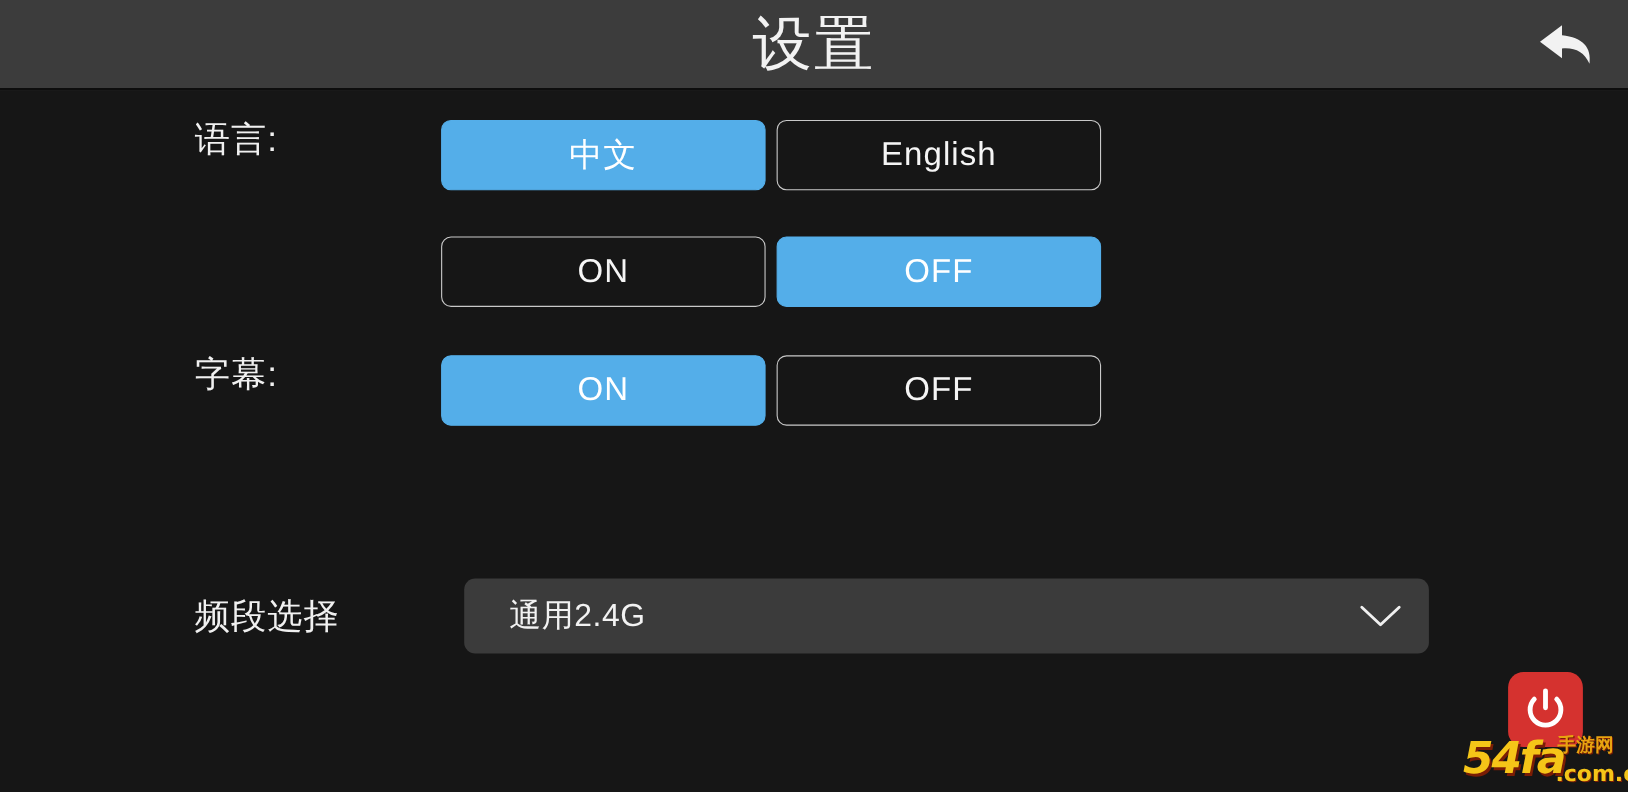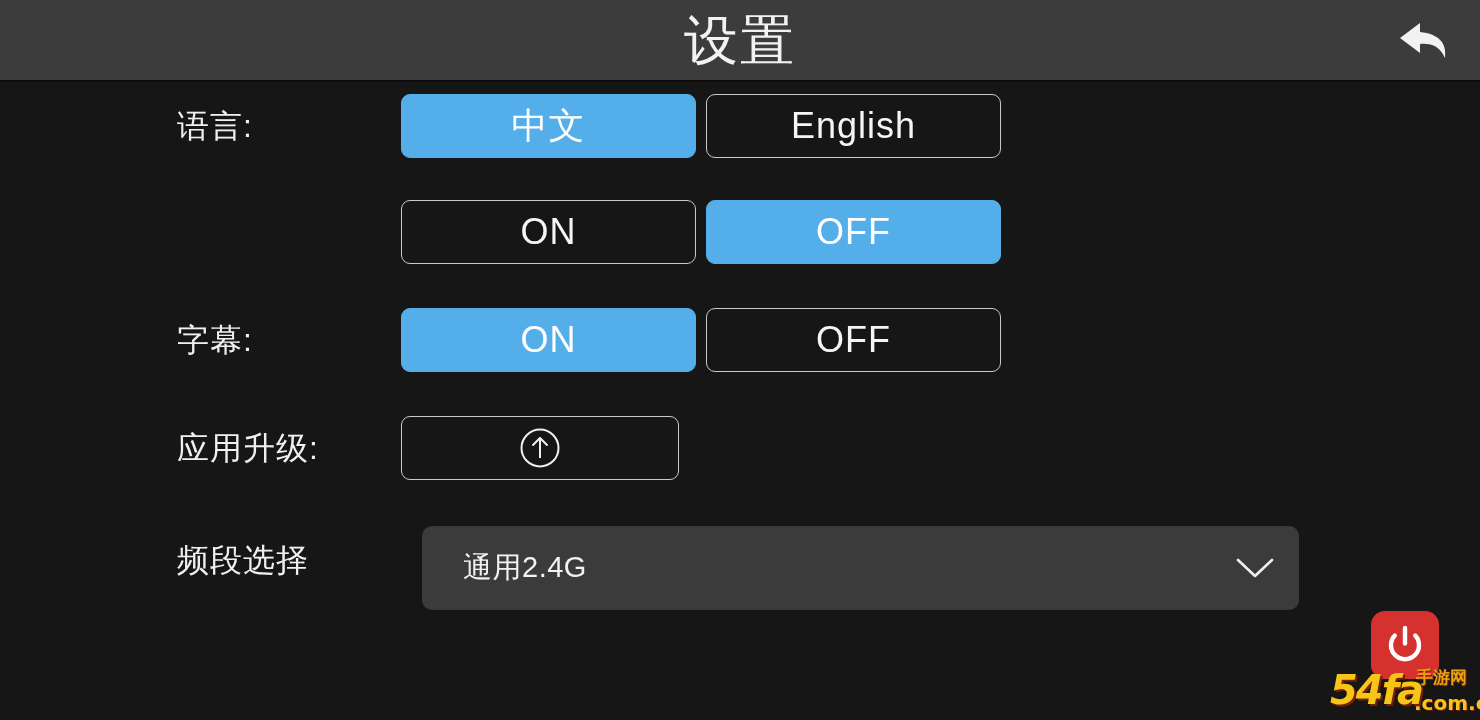--- a/index.html
+++ b/index.html
@@ -74,29 +74,29 @@
     top: 0;
     height: 70px;
     line-height: 70px;
     color: #f0f0f0;
     font-size: 32px;
     letter-spacing: 1px;
     white-space: nowrap;
   }
   .opt-btn {
     position: absolute;
-    top: 3px;
+    top: 18px;
     width: 295px;
     height: 64px;
     border-radius: 9px;
     box-sizing: border-box;
     display: flex;
     align-items: center;
     justify-content: center;
-    font-size: 36px;
+    font-size: 30px;
     letter-spacing: 1px;
     cursor: pointer;
     user-select: none;
   }
   .opt-btn.slot-a { left: 401px; }
   .opt-btn.slot-b { left: 706px; }
   .opt-btn.selected {
     background: #54aee9;
     border: 1px solid #54aee9;
     color: #ffffff;
@@ -131,21 +131,21 @@
     cursor: pointer;
   }
   .upgrade-btn svg { display: block; }
 
   
   .dropdown {
     position: absolute;
     left: 422px;
     top: 1px;
     width: 877px;
-    height: 84px;
+    height: 68px;
     background: #3b3b3b;
     border-radius: 10px;
     box-sizing: border-box;
     display: flex;
     align-items: center;
     cursor: pointer;
   }
   .dropdown-value {
     position: absolute;
     left: 41px;
@@ -254,32 +254,20 @@
     <div class="opt-btn slot-a unselected">ON</div>
     <div class="opt-btn slot-b selected">OFF</div>
   </div>
 
   <div class="row" id="row-subtitle">
     <div class="row-label">字幕:</div>
     <div class="opt-btn slot-a selected">ON</div>
     <div class="opt-btn slot-b unselected">OFF</div>
   </div>
 
-  <div class="row" id="row-upgrade">
-    <div class="row-label">应用升级:</div>
-    <div class="upgrade-btn">
-      <span>
-        <svg width="42" height="42" viewBox="0 0 42 42">
-          <circle cx="21" cy="21" r="18.5" fill="none" stroke="#f0f0f0" stroke-width="2"></circle>
-          <line x1="21" y1="31" x2="21" y2="11.5" stroke="#f0f0f0" stroke-width="2"></line>
-          <polyline points="14,18 21,11 28,18" fill="none" stroke="#f0f0f0" stroke-width="2" stroke-linecap="round" stroke-linejoin="round"></polyline>
-        </svg>
-      </span>
-    </div>
-  </div>
 
   <div class="row" id="row-band">
     <div class="row-label">频段选择</div>
     <div class="dropdown">
       <div class="dropdown-value">通用2.4G</div>
       <div class="dropdown-chevron">
         <svg width="42" height="26" viewBox="0 0 42 26">
           <polyline points="4,5 21,21 38,5" fill="none" stroke="#f0f0f0" stroke-width="2.6" stroke-linecap="round" stroke-linejoin="round"></polyline>
         </svg>
       </div>

